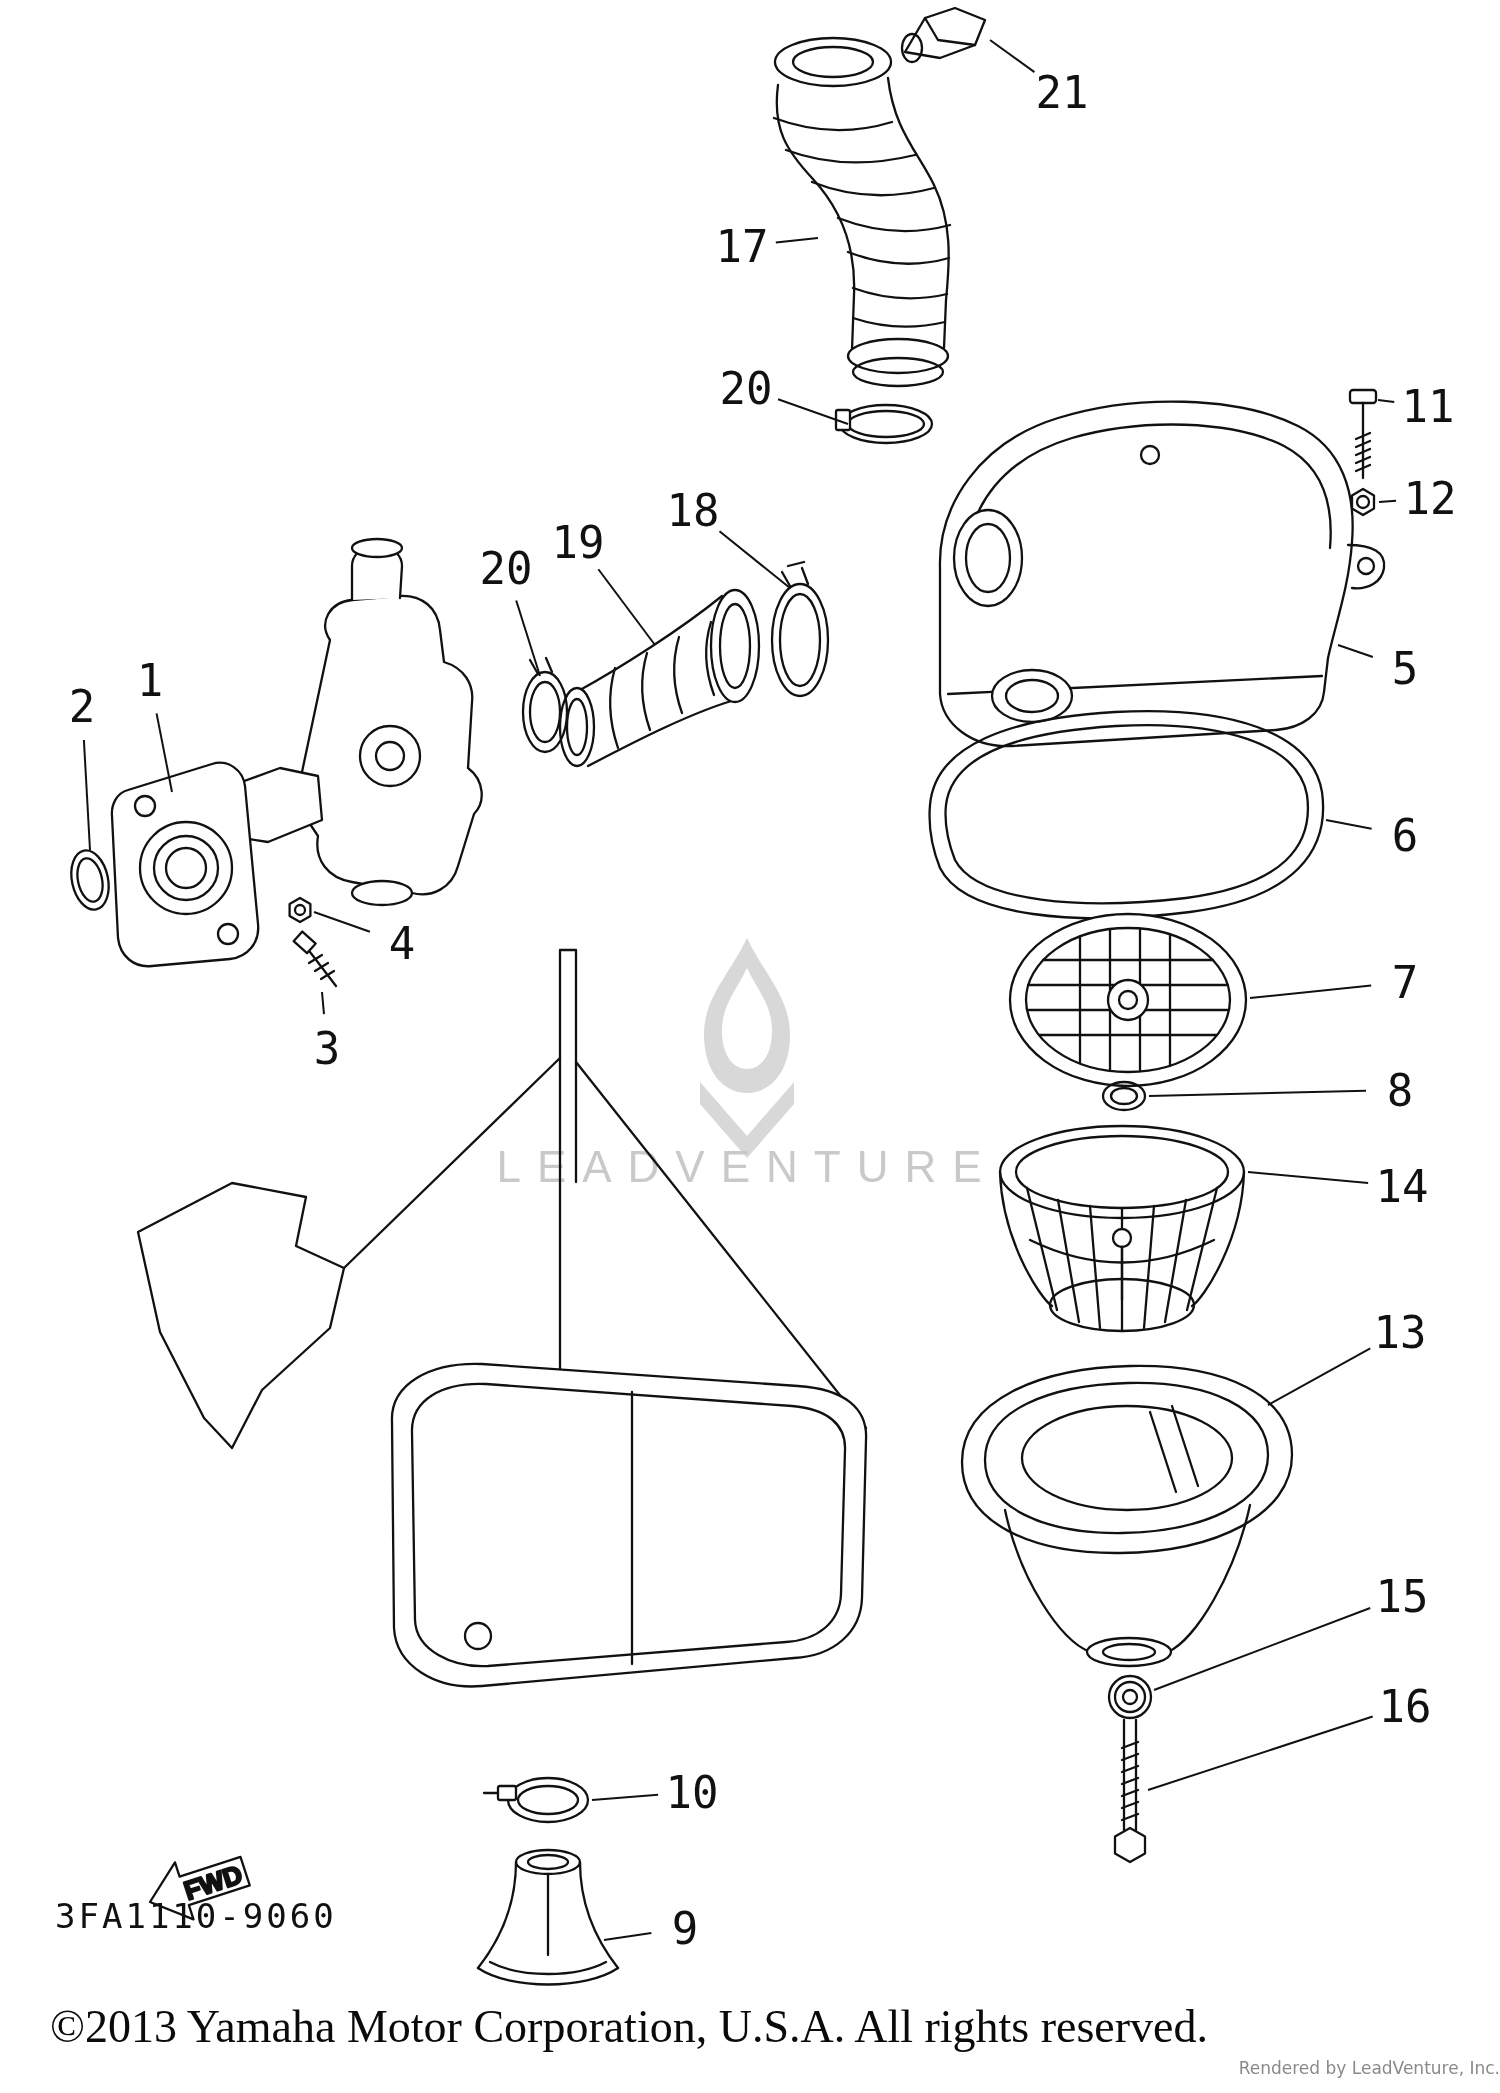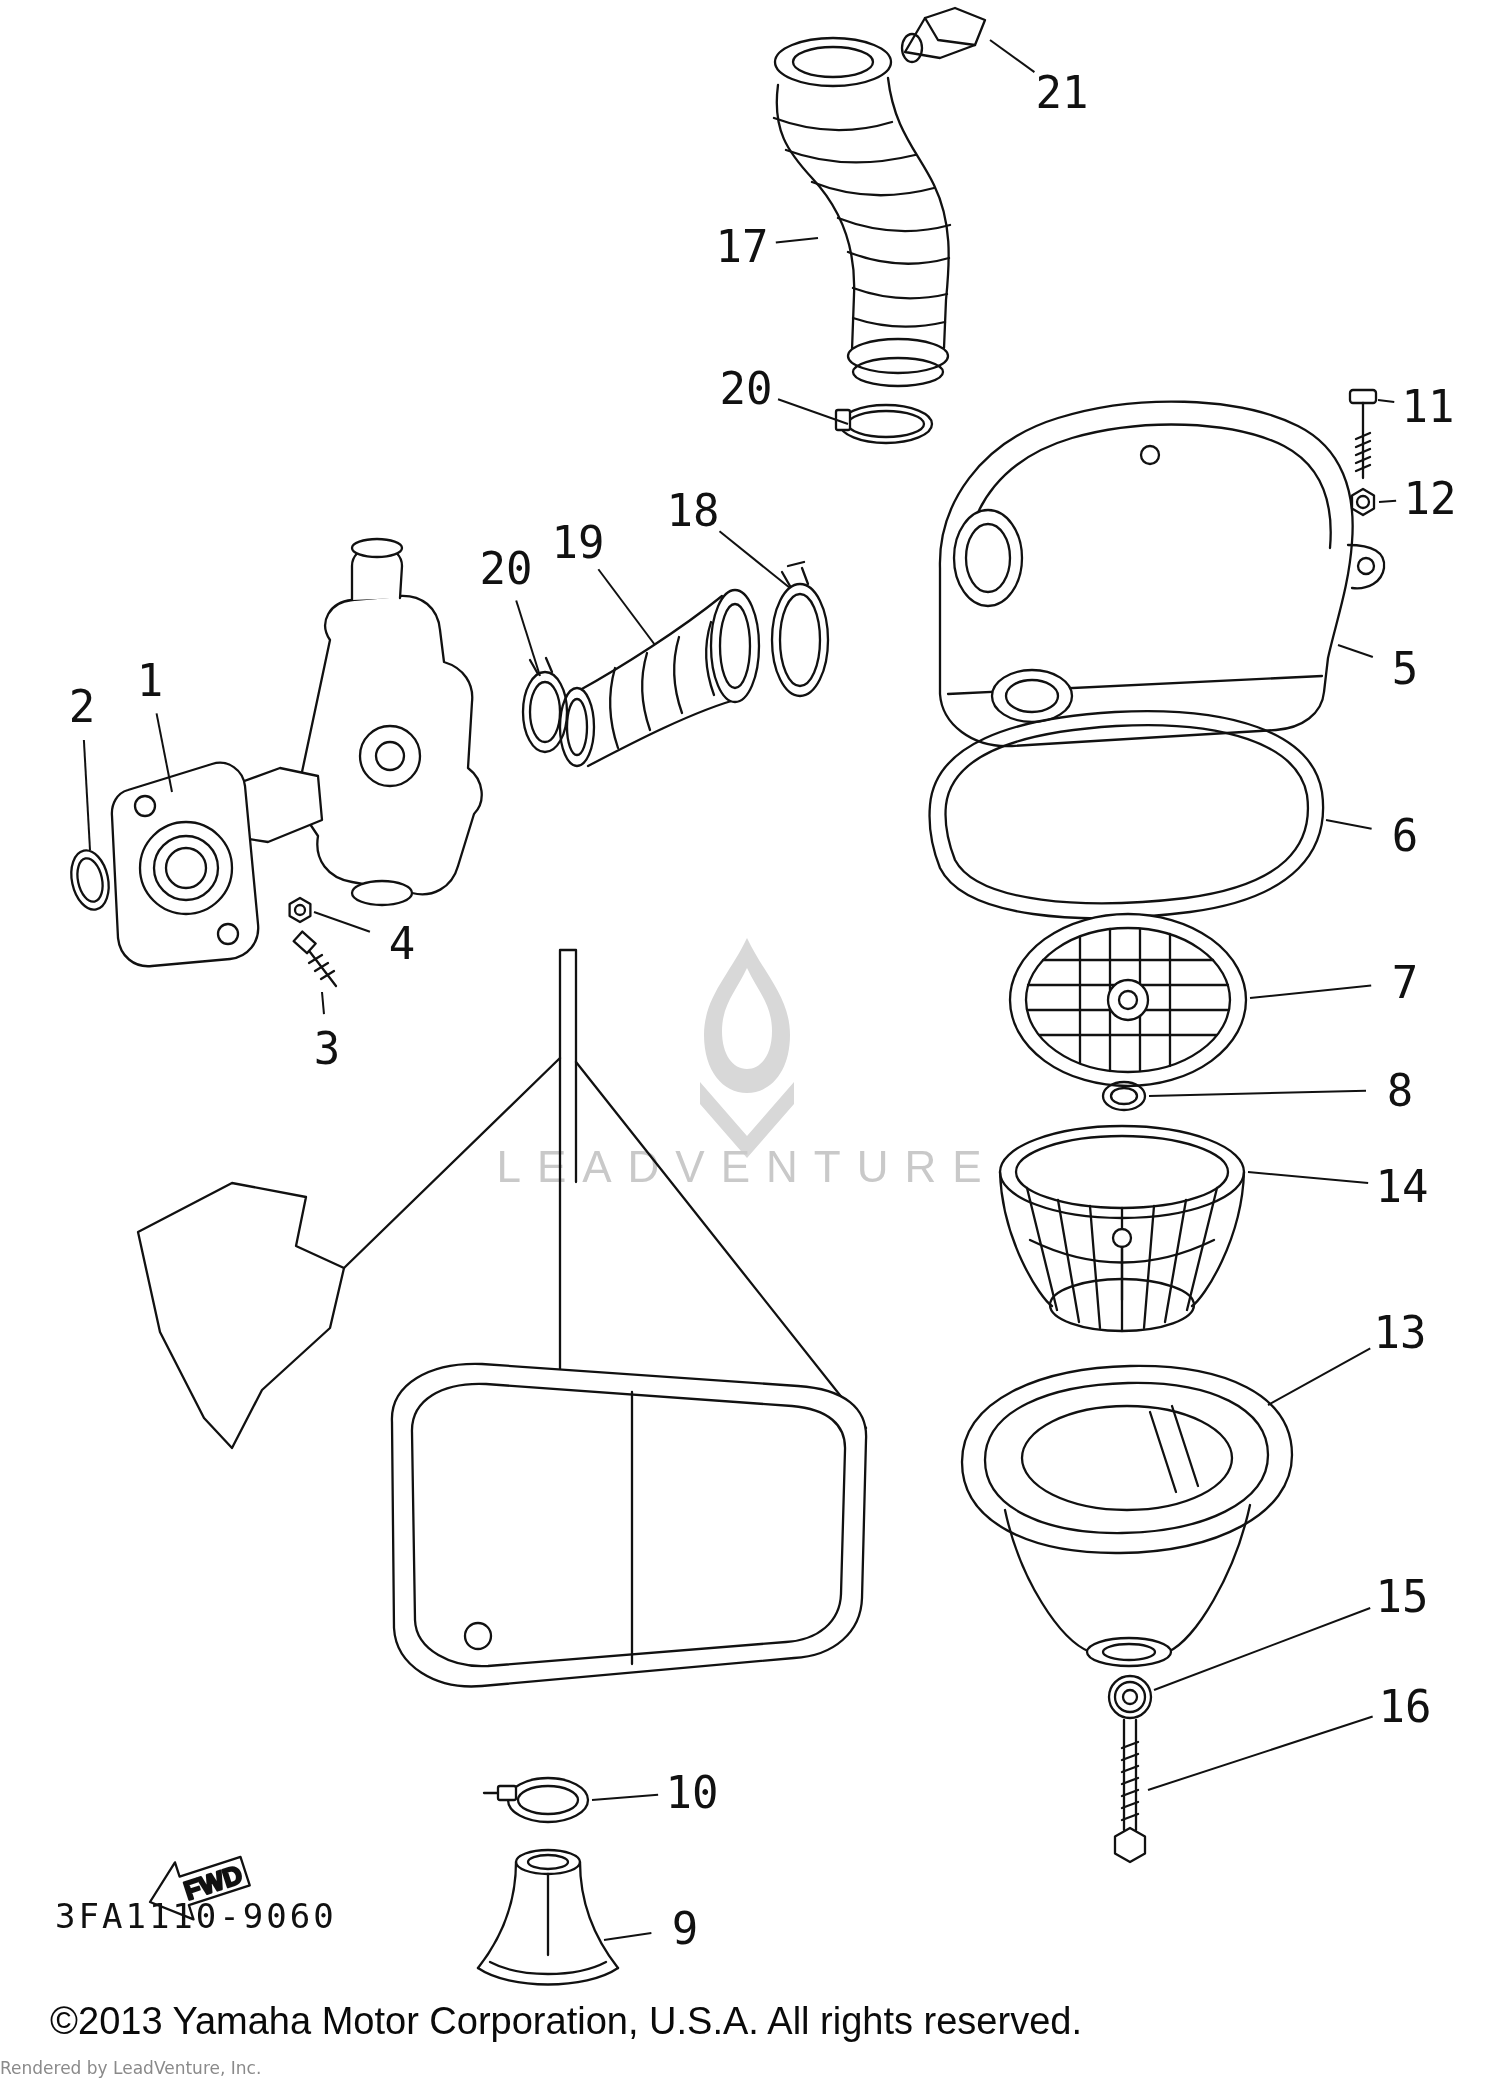--- a/index.html
+++ b/index.html
@@ -31,25 +31,25 @@
     fill:#c9c9c9;text-anchor:middle;
   }
 
   .footer-code{
     position:absolute;left:55px;top:1896px;color:#111;
     font-family:"DejaVu Sans Mono","Liberation Mono",monospace;
     font-size:34px;letter-spacing:3px;
   }
   .footer-copy{
     position:absolute;left:50px;top:2000px;color:#0a0a0a;white-space:nowrap;
-    font-family:Liberation Sans, sans-serif;font-size:38px;
+    font-family:Liberation Serif, serif;font-size:46px;
     z-index:3;
   }
   .rendered-by{
-    position:absolute;left:0;right:0;top:2058px;text-align:left;color:#8a8a8a;
+    position:absolute;left:0;right:0;top:2058px;text-align:right;color:#8a8a8a;
     font-family:"DejaVu Sans",sans-serif;font-size:17px;z-index:2;
   }
 </style>
 </head>
 <body>
 
 <div id="canvas">
 
   <svg id="diagram" viewBox="0 0 1500 2093" xmlns="http://www.w3.org/2000/svg">
 

